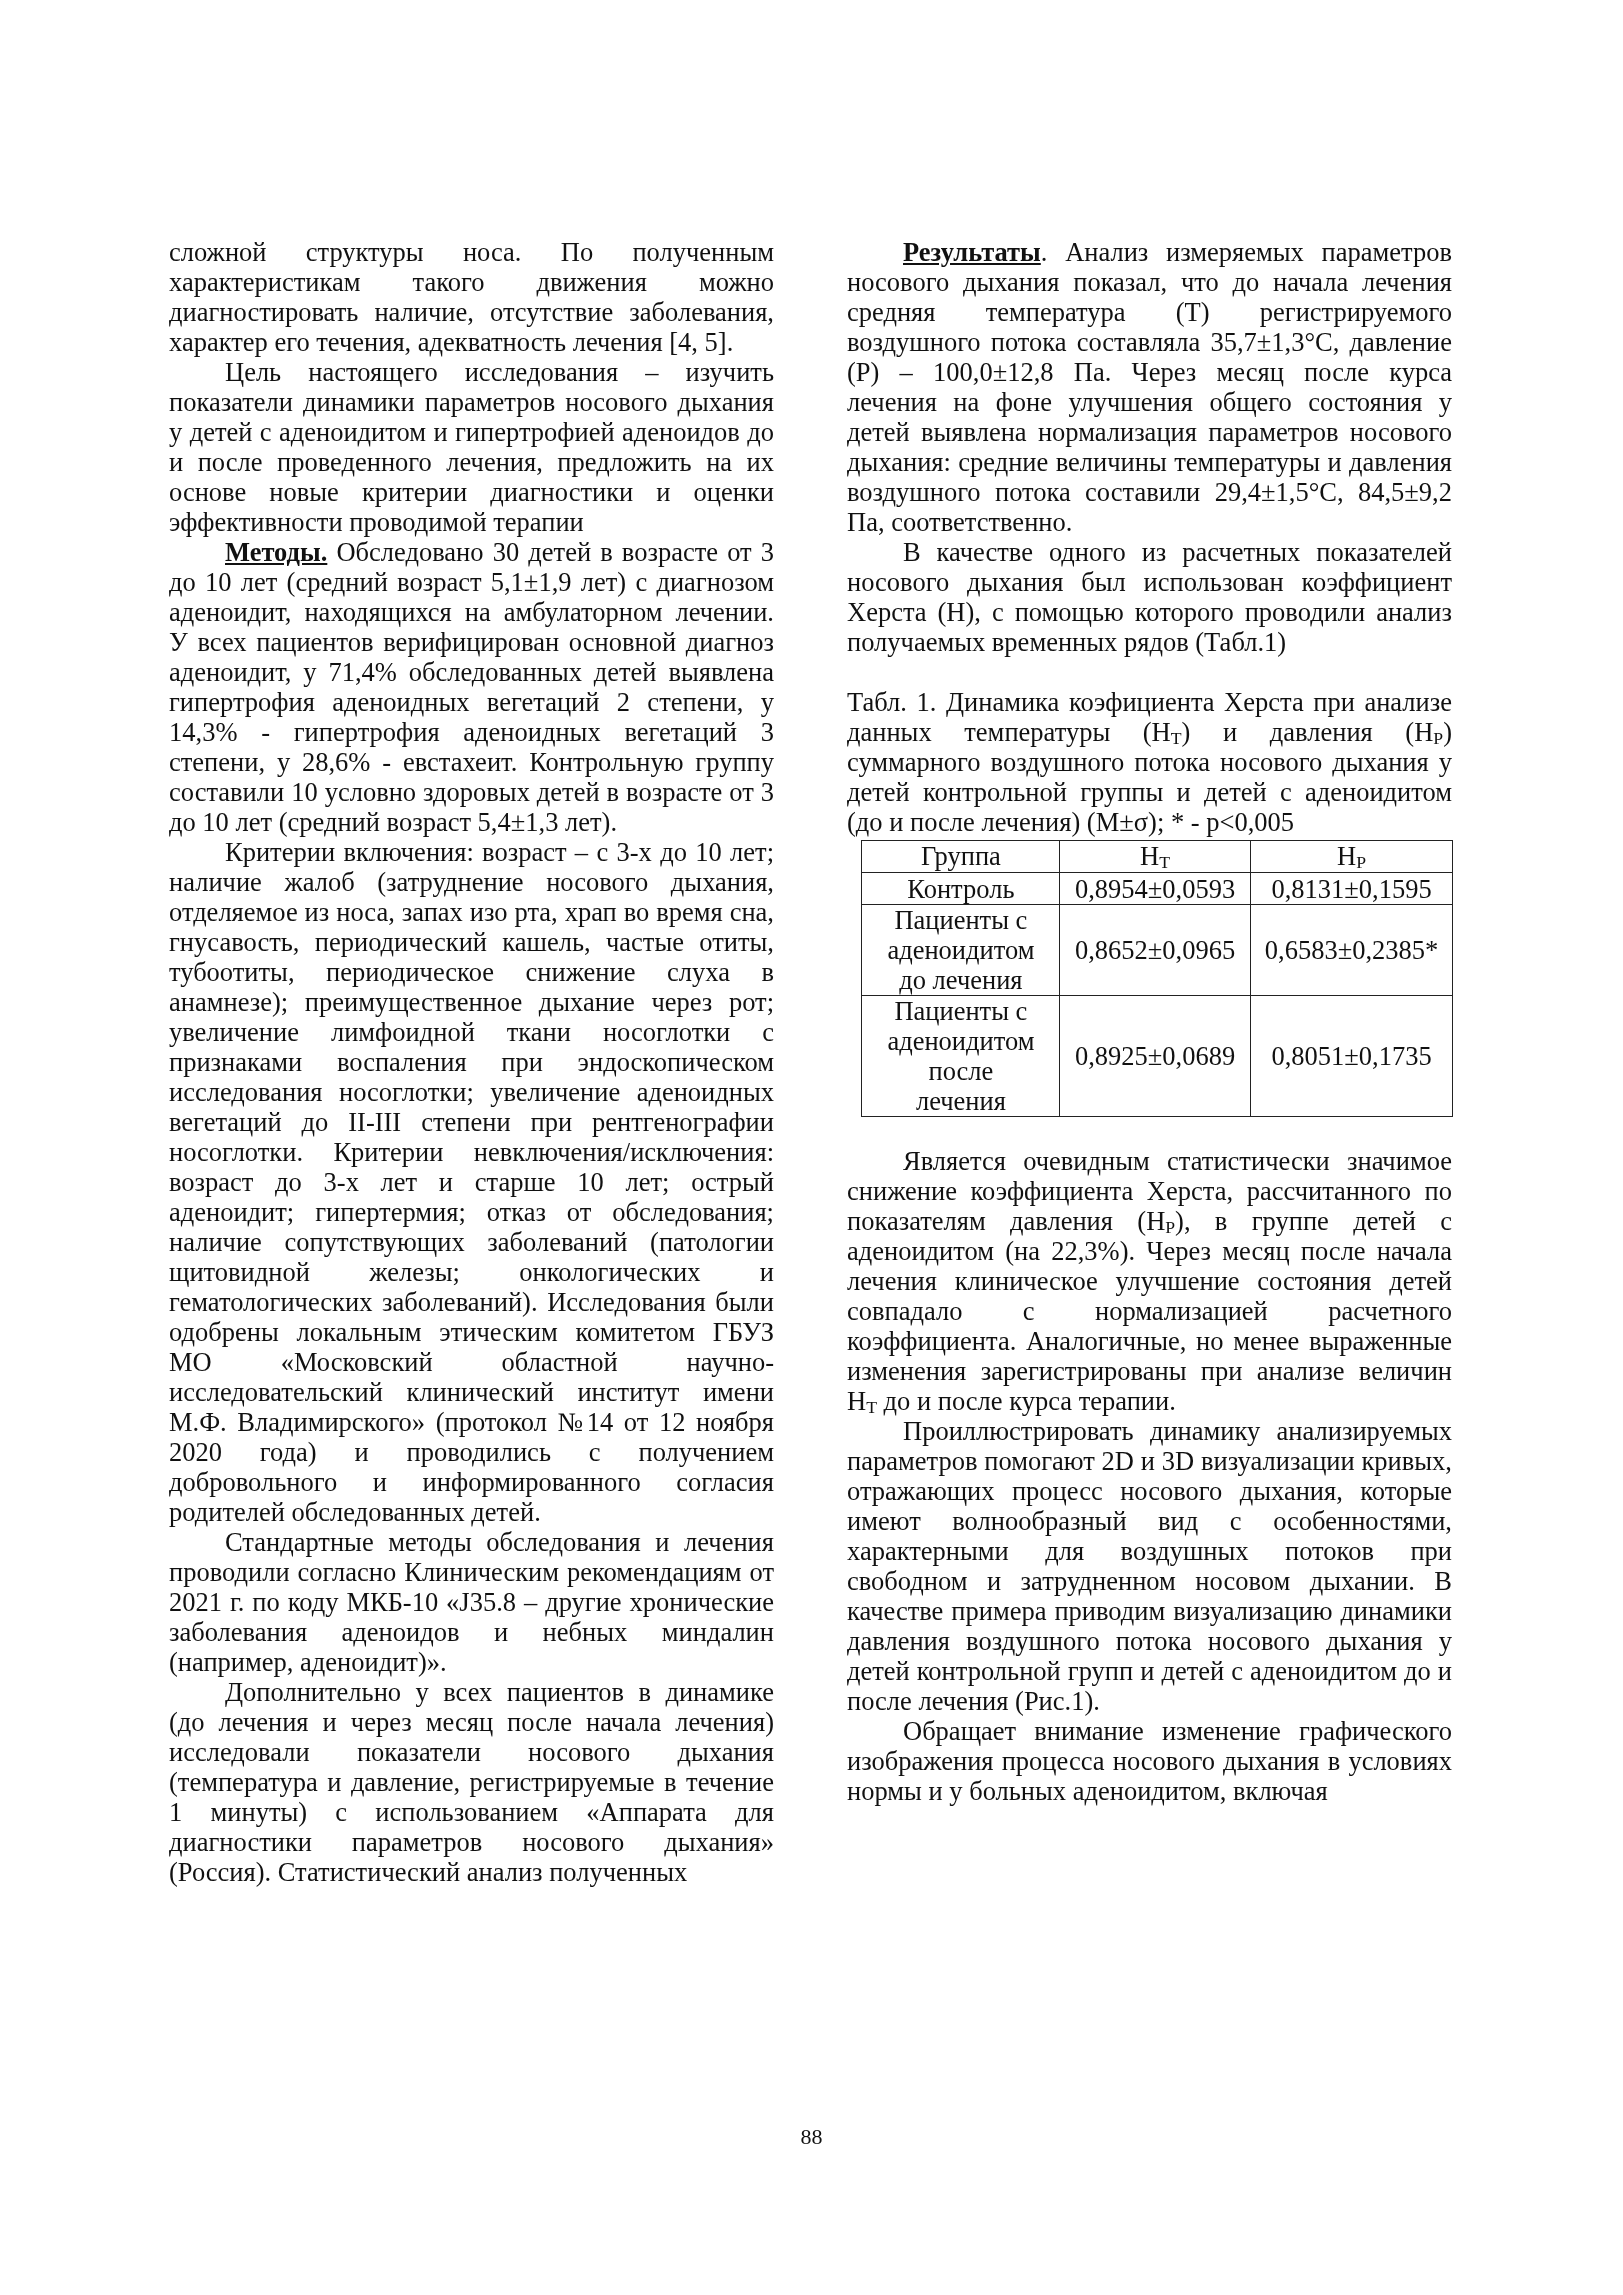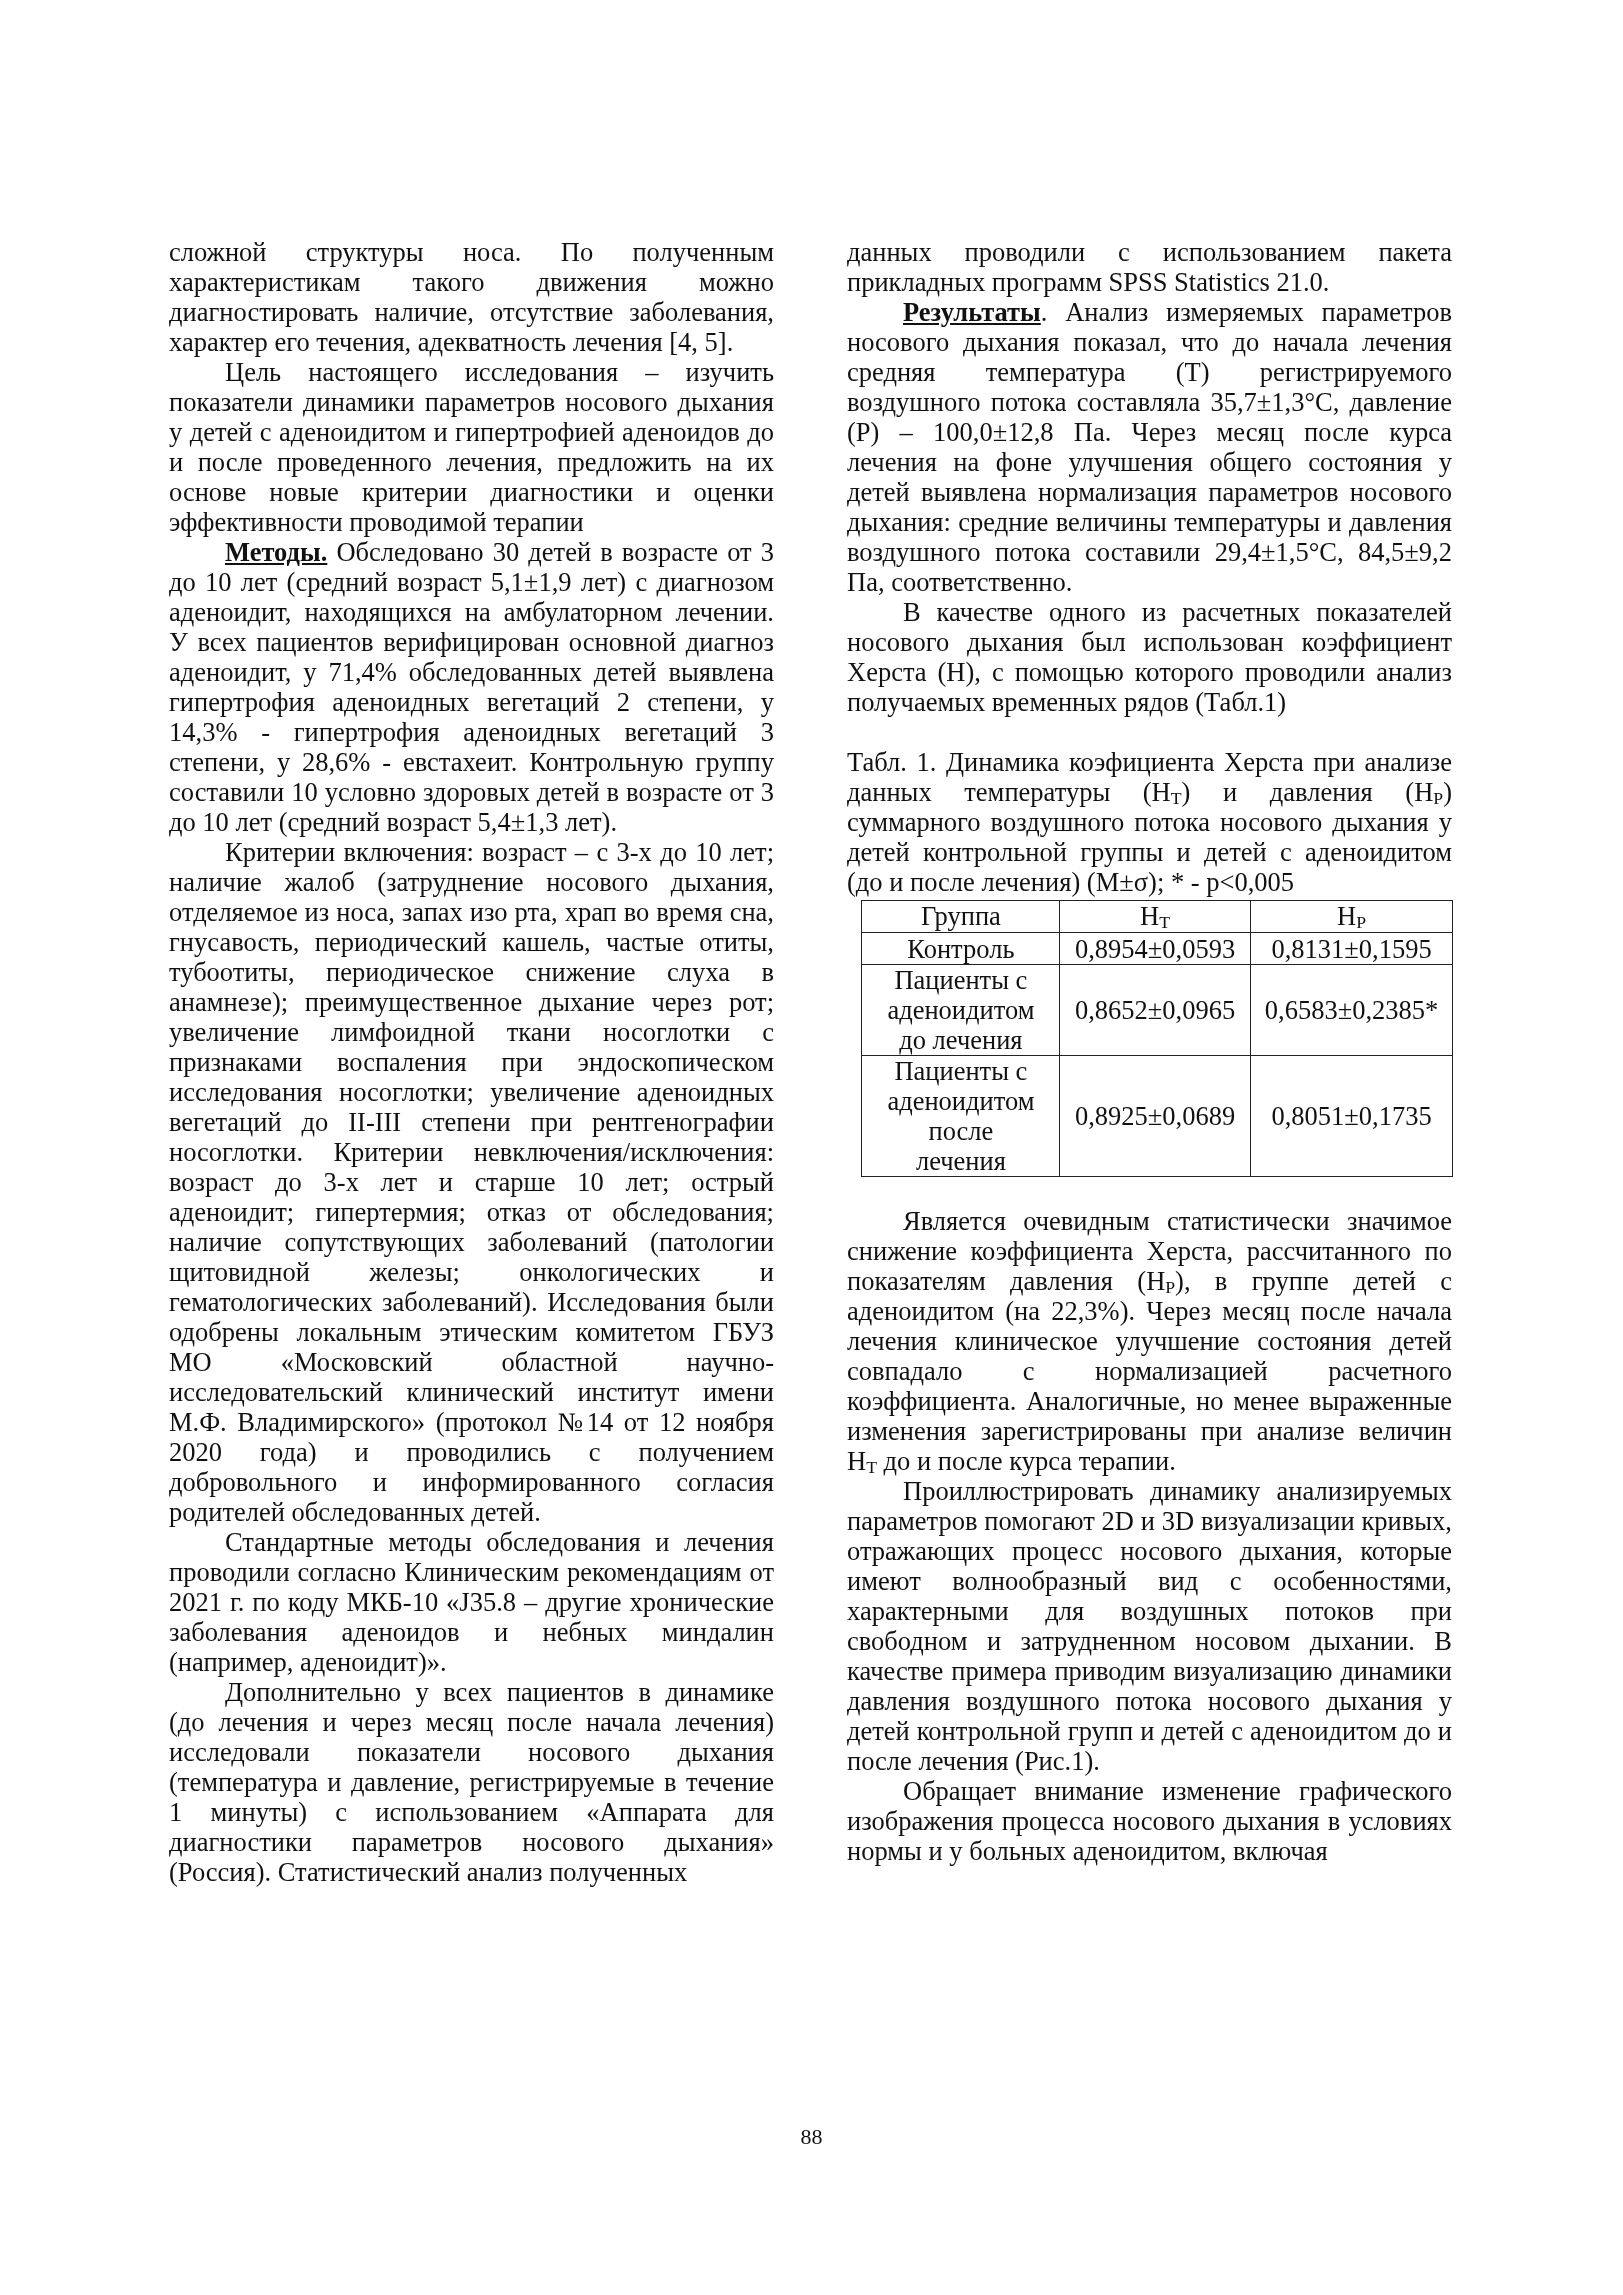--- a/index.html
+++ b/index.html
@@ -31,21 +31,20 @@
 <div class="col col-left">
   <p>сложной структуры носа. По полученным характеристикам такого движения можно диагностировать наличие, отсутствие заболевания, характер его течения, адекватность лечения [4, 5].</p>
   <p class="indent">Цель настоящего исследования – изучить показатели динамики параметров носового дыхания у детей с аденоидитом и гипертрофией аденоидов до и после проведенного лечения, предложить на их основе новые критерии диагностики и оценки эффективности проводимой терапии</p>
   <p class="indent"><span class="bold">Методы.</span><span> Обследовано 30 детей в возрасте от 3 до 10 лет (средний возраст 5,1±1,9 лет) с диагнозом аденоидит, находящихся на амбулаторном лечении. У всех пациентов верифицирован основной диагноз аденоидит, у 71,4% обследованных детей выявлена гипертрофия аденоидных вегетаций 2 степени, у 14,3% - гипертрофия аденоидных вегетаций 3 степени, у 28,6% - евстахеит. Контрольную группу составили 10 условно здоровых детей в возрасте от 3 до 10 лет (средний возраст 5,4±1,3 лет).</span></p>
   <p class="indent">Критерии включения: возраст – с 3-х до 10 лет; наличие жалоб (затруднение носового дыхания, отделяемое из носа, запах изо рта, храп во время сна, гнусавость, периодический кашель, частые отиты, тубоотиты, периодическое снижение слуха в анамнезе); преимущественное дыхание через рот; увеличение лимфоидной ткани носоглотки с признаками воспаления при эндоскопическом исследования носоглотки; увеличение аденоидных вегетаций до II-III степени при рентгенографии носоглотки. Критерии невключения/исключения: возраст до 3-х лет и старше 10 лет; острый аденоидит; гипертермия; отказ от обследования; наличие сопутствующих заболеваний (патологии щитовидной железы; онкологических и гематологических заболеваний). Исследования были одобрены локальным этическим комитетом ГБУЗ МО «Московский областной научно-исследовательский клинический институт имени М.Ф. Владимирского» (протокол №14 от 12 ноября 2020 года) и проводились с получением добровольного и информированного согласия родителей обследованных детей.</p>
   <p class="indent">Стандартные методы обследования и лечения проводили согласно Клиническим рекомендациям от 2021 г. по коду МКБ-10 «J35.8 – другие хронические заболевания аденоидов и небных миндалин (например, аденоидит)».</p>
   <p class="indent">Дополнительно у всех пациентов в динамике (до лечения и через месяц после начала лечения) исследовали показатели носового дыхания (температура и давление, регистрируемые в течение 1 минуты) с использованием «Аппарата для диагностики параметров носового дыхания» (Россия). Статистический анализ полученных</p>
 </div>
 
 <div class="col col-right">
-  <p>данных проводили с использованием пакета прикладных программ SPSS Statistics 21.0.</p>
   <p class="indent"><span class="bold">Результаты</span><span>. Анализ измеряемых параметров носового дыхания показал, что до начала лечения средняя температура (Т) регистрируемого воздушного потока составляла 35,7±1,3°С, давление (Р) – 100,0±12,8 Па. Через месяц после курса лечения на фоне улучшения общего состояния у детей выявлена нормализация параметров носового дыхания: средние величины температуры и давления воздушного потока составили 29,4±1,5°С, 84,5±9,2 Па, соответственно.</span></p>
   <p class="indent">В качестве одного из расчетных показателей носового дыхания был использован коэффициент Херста (Н), с помощью которого проводили анализ получаемых временных рядов (Табл.1)</p>
   <div class="gap"></div>
   <p class="caption"><span>Табл. 1. Динамика коэфициента Херста при анализе данных температуры (Н</span><sub class="s">Т</sub><span>) и давления (Н</span><sub class="s">Р</sub><span>) суммарного воздушного потока носового дыхания у детей контрольной группы и детей с аденоидитом (до и после лечения) (М±σ); * - p&lt;0,005</span></p>
 
   <table class="data">
     <tbody>
         <tr>
       <th class="c1">Группа</th>
       <th class="c2"><span>Н</span><sub class="s">Т</sub></th>

